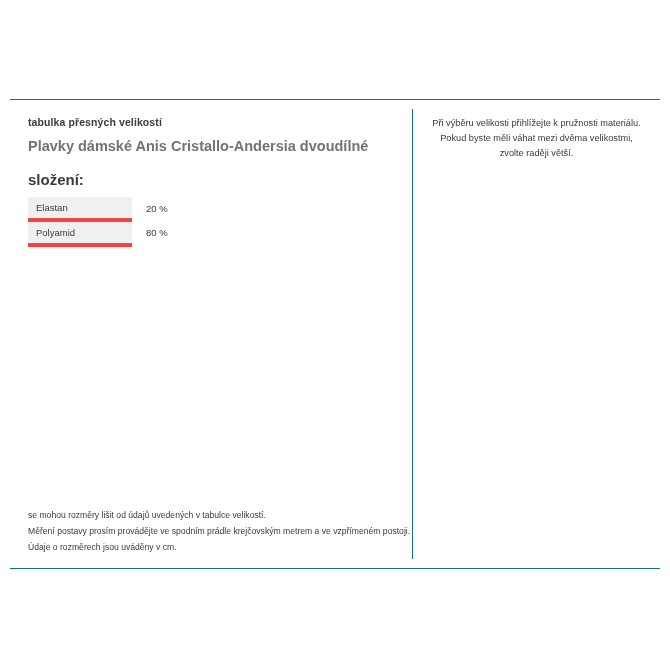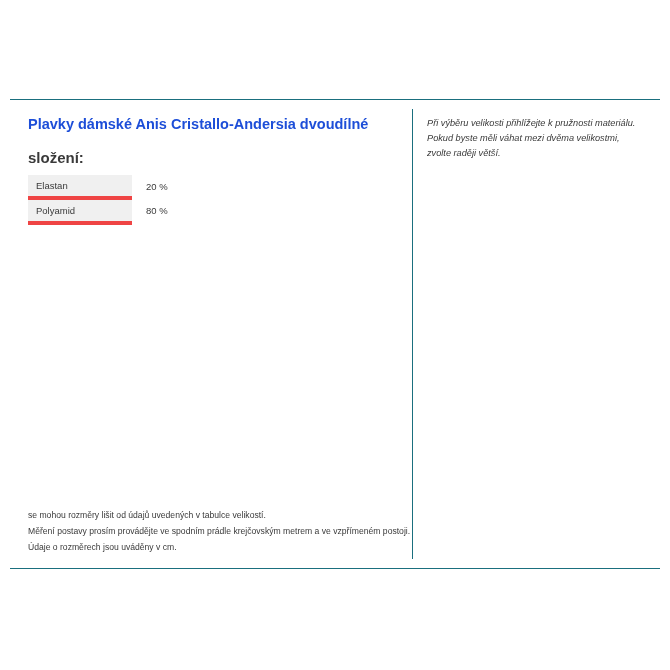--- a/index.html
+++ b/index.html
@@ -38,34 +38,33 @@
   .divider {
     width: 1px;
     background: #1a6f7e;
     margin: 9px 0 9px 0;
     flex: 0 0 1px;
   }
   .col-right {
     flex: 1;
     box-sizing: border-box;
     padding: 16px 14px 0 14px;
-    text-align: left;
-    font-style: italic;
+    text-align: center;
   }
   .eyebrow {
     font-size: 10.5px;
     font-weight: bold;
     color: #3a3a3a;
     letter-spacing: 0.1px;
     margin: 0 0 10px 0;
   }
   .title {
     font-size: 14.5px;
     font-weight: bold;
-    color: #1d4ed8;
+    color: #737373;
     margin: 0 0 16px 0;
     line-height: 1.2;
   }
   .subhead {
     font-size: 15px;
     font-weight: bold;
     color: #3a3a3a;
     margin: 0 0 9px 0;
   }
   table.composition {
@@ -104,20 +103,21 @@
     margin: 0;
   }
 </style>
 </head>
 <body>
 
 <div class="page">
   <div class="columns">
 
     <div class="col-left">
+      <p class="eyebrow">tabulka přesných velikostí</p>
       <h1 class="title">Plavky dámské Anis Cristallo-Andersia dvoudílné</h1>
       <p class="subhead">složení:</p>
 
       <table class="composition">
         <tbody>
           <tr>
             <td class="name">Elastan</td>
             <td class="value">20 %</td>
           </tr>
           <tr>

